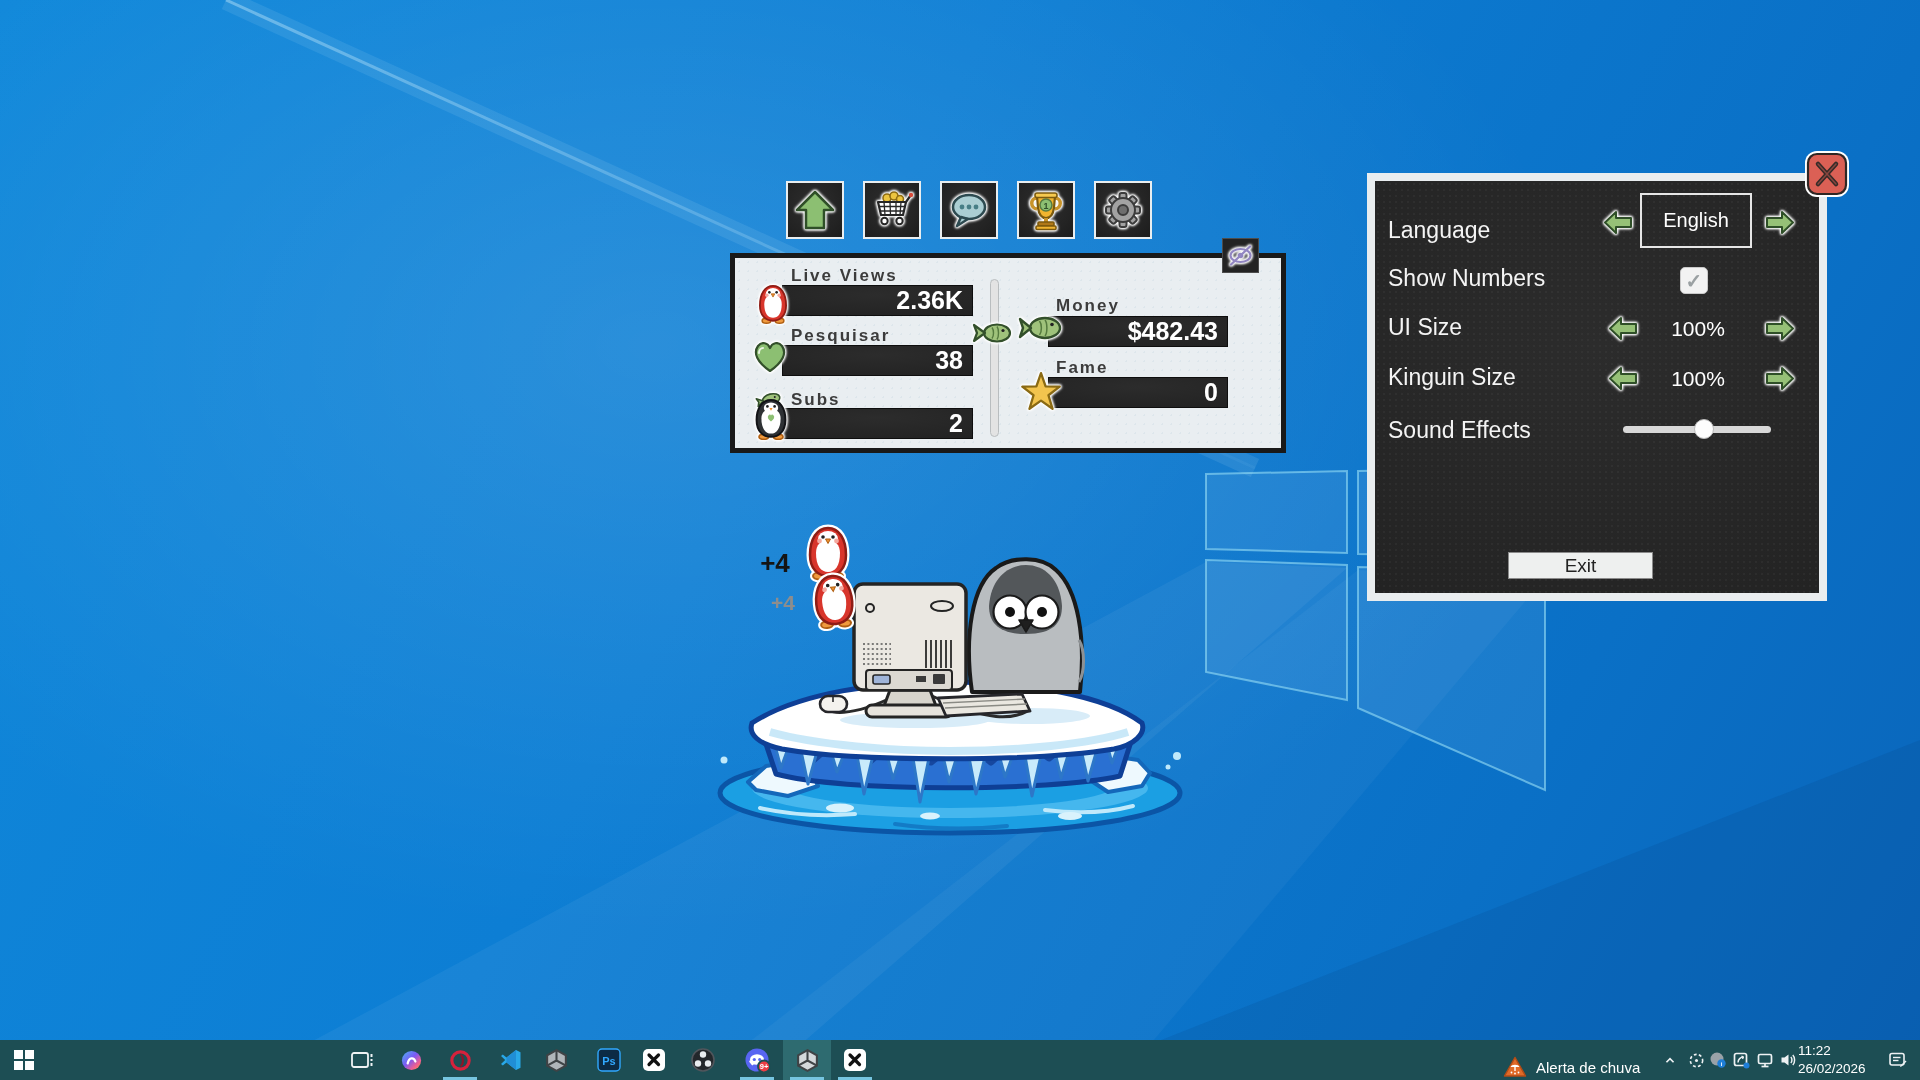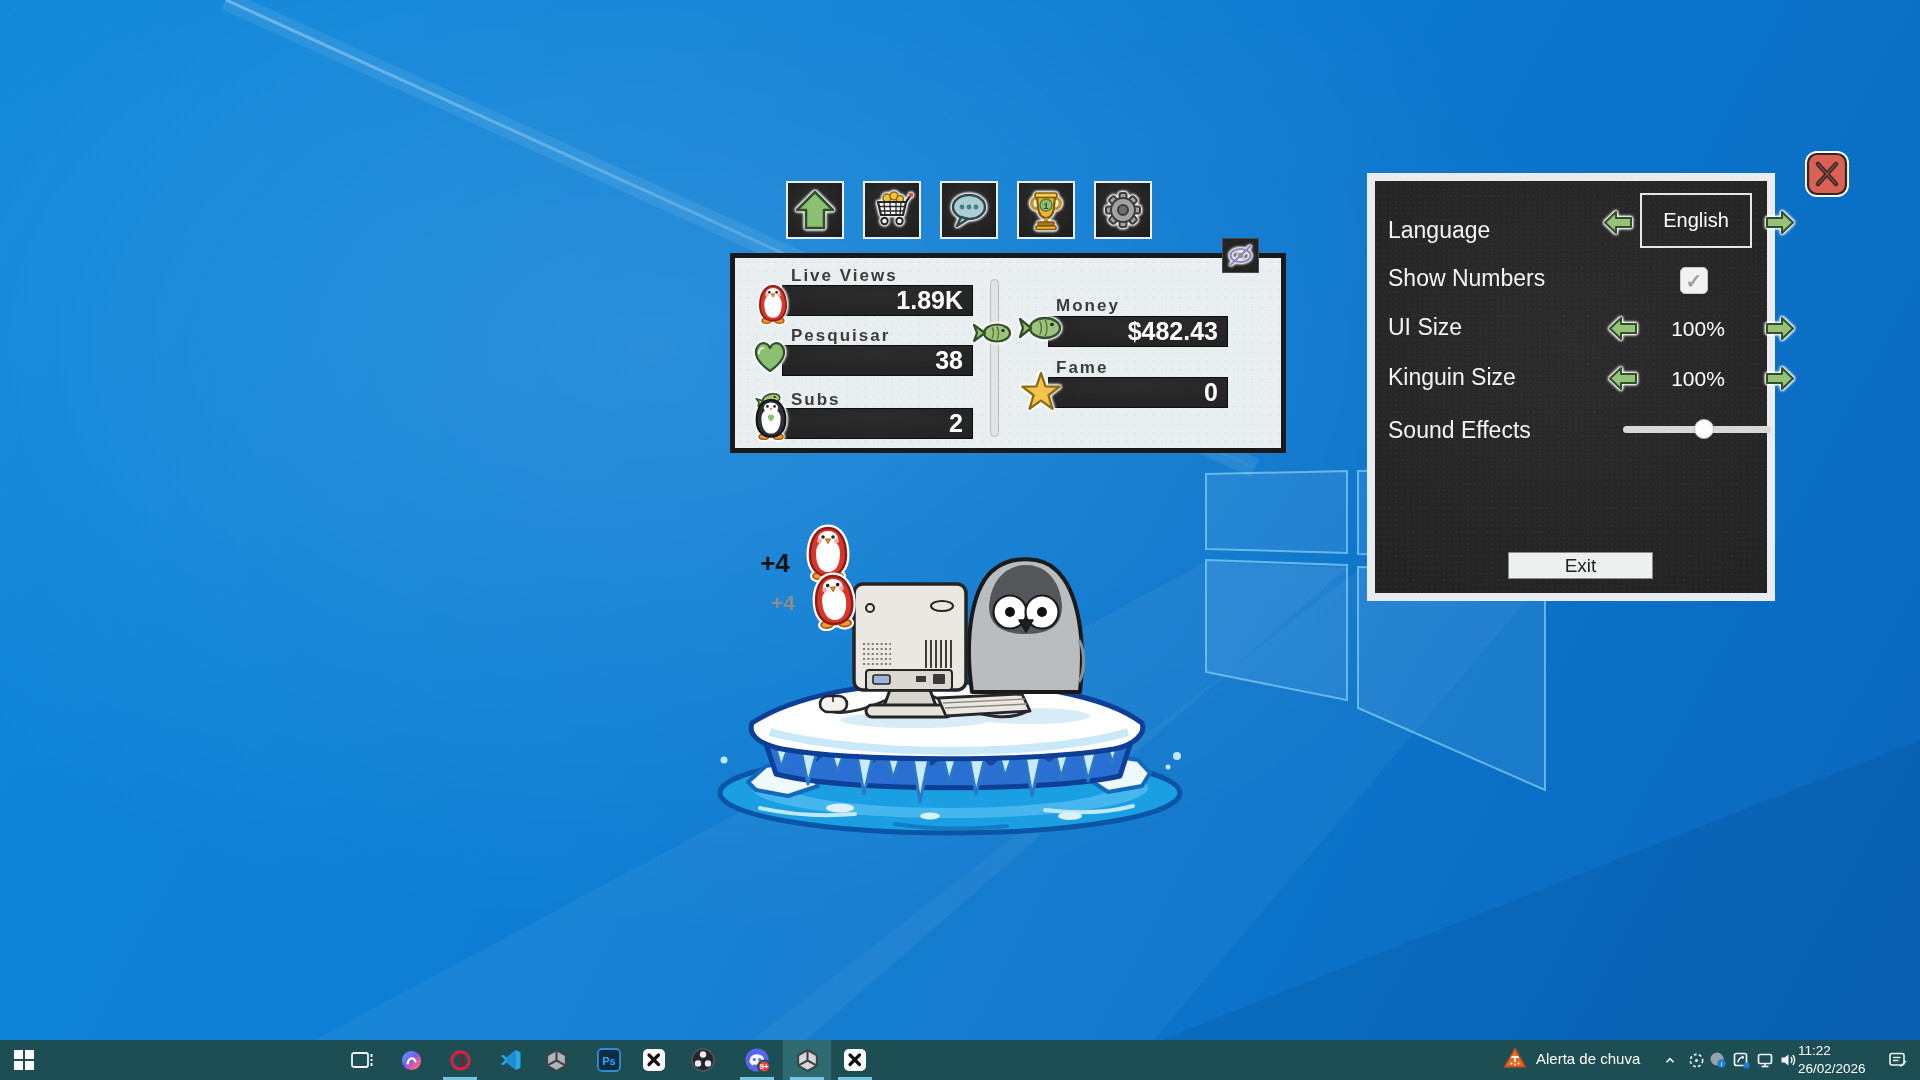--- a/index.html
+++ b/index.html
@@ -31,21 +31,21 @@
   .stat-label { position:absolute; font-size:17px; font-weight:600; color:#3c3c3c; letter-spacing:2px; }
   .stat-bar { position:absolute; height:31px; background:radial-gradient(120% 120% at 50% 30%, #2c2c2c, #1e1e1e);
     border:1px solid #0e0e0e; color:#fff; font-size:25px; font-weight:bold;
     display:flex; align-items:center; justify-content:flex-end; padding-right:9px; }
   .stat-icon { position:absolute; }
   .vslider-track { position:absolute; left:255px; top:21px; width:9px; height:158px;
     background:#e3e3e3; border:1px solid #b9bdbf; border-radius:5px; }
   .vslider-fish { position:absolute; left:235px; top:60px; cursor:grab; }
 
   
-  .settings-panel { position:absolute; left:1367px; top:173px; width:408px; height:428px;
+  .settings-panel { position:absolute; left:1367px; top:173px; width:460px; height:428px;
     background:#e9edef; padding:8px; z-index:5; }
   .settings-inner { position:relative; width:100%; height:100%;
     background:radial-gradient(140% 120% at 50% 40%, #2c2c2c 0%, #242424 55%, #1b1b1b 100%);
     background-image:radial-gradient(rgba(255,255,255,.035) 1px, transparent 1px),
       radial-gradient(140% 120% at 50% 40%, #2c2c2c 0%, #242424 55%, #1b1b1b 100%);
     background-size:6px 6px, 100% 100%; }
   .set-label { position:absolute; left:13px; color:#f4f4f4; font-size:23px; }
   .lang-box { position:absolute; left:265px; top:12px; width:112px; height:55px; border:2px solid #e6e6e6;
     color:#fff; font-size:20px; display:flex; align-items:center; justify-content:center; cursor:pointer; }
   .arrow-btn { position:absolute; width:30px; height:27px; cursor:pointer; }
@@ -67,21 +67,21 @@
   .start-btn { position:absolute; left:0; top:0; width:48px; height:40px; display:flex; align-items:center; justify-content:center; cursor:pointer; }
   .search-box { position:absolute; left:48px; top:0; width:289px; height:40px; background:#f2f2f2;
     border:1px solid #9fb4b8; display:flex; align-items:center; }
   .search-box input { border:none; outline:none; background:transparent; font-size:15px; color:#1f1f1f; width:160px;
     font-family:"Liberation Sans",sans-serif; }
   .search-glyph { margin:0 9px 0 13px; }
   .sparkles { position:absolute; right:6px; top:6px; }
   .app { position:absolute; top:0; width:48px; height:40px; display:flex; align-items:center; justify-content:center; cursor:pointer; }
   .app.running::after { content:""; position:absolute; left:7px; right:7px; bottom:0; height:3px; background:#76c5e0; }
   .app.active { background:#2e6b70; }
-  .tray-alert { position:absolute; left:1503px; top:4px; height:28px; display:flex; align-items:center; gap:9px; cursor:pointer; }
+  .tray-alert { position:absolute; left:1503px; top:13px; height:28px; display:flex; align-items:center; gap:9px; cursor:pointer; }
   .tray-alert span { color:#fff; font-size:15px; }
   .tray-ico { position:absolute; top:0; height:40px; width:24px; display:flex; align-items:center; justify-content:center; cursor:pointer; }
   .clock { position:absolute; left:1798px; top:0; width:82px; height:40px; color:#fff; font-size:13.5px;
     display:flex; flex-direction:column; align-items:flex-start; justify-content:center; line-height:1.3; cursor:pointer; }
 </style>
 </head>
 <body>
 
 <div id="screen">
 
@@ -171,21 +171,21 @@
   <div class="eye-btn">
     <svg class="sticker" width="27" height="25" viewBox="0 0 27 25">
       <ellipse cx="13.5" cy="12.5" rx="10" ry="6.5" fill="none" stroke="#9286c2" stroke-width="2.2"></ellipse>
       <circle cx="13.5" cy="12.5" r="2.8" fill="#9286c2"></circle>
       <line x1="4" y1="21.5" x2="23" y2="3.5" stroke="#9286c2" stroke-width="2.4" stroke-linecap="round"></line>
     </svg>
   </div>
 
   <div class="stats-panel">
     <div class="stat-label" style="left:56px; top:8px;">Live Views</div>
-    <div class="stat-bar" style="left:47px; top:27px; width:191px;">1.89K</div>
+    <div class="stat-bar" style="left:47px; top:27px; width:191px;">2.36K</div>
     <svg class="stat-icon sticker" style="left:22px; top:26px;" width="32" height="40" viewBox="0 0 44 54">
       <ellipse cx="13" cy="50" rx="6" ry="3.4" fill="#f09a3e" stroke="#b05f12" stroke-width="2"></ellipse>
       <ellipse cx="31" cy="50" rx="6" ry="3.4" fill="#f09a3e" stroke="#b05f12" stroke-width="2"></ellipse>
       <path d="M22,2 C33,2 40,13 40,29 C40,43 32,50 22,50 C12,50 4,43 4,29 C4,13 11,2 22,2 Z" fill="#d8352b" stroke="#8f1d15" stroke-width="2.5"></path>
       <path d="M22,14 C29,14 34,19 34,27 C34,40 29,46 22,46 C15,46 10,40 10,27 C10,19 15,14 22,14 Z" fill="#fff"></path>
       <ellipse cx="22" cy="13" rx="10" ry="8" fill="#fff"></ellipse>
       <circle cx="17" cy="11" r="1.8" fill="#222"></circle>
         <circle cx="27" cy="11" r="1.8" fill="#222"></circle>
       <circle cx="13.5" cy="15" r="2.4" fill="#f4aaa0"></circle>
         <circle cx="30.5" cy="15" r="2.4" fill="#f4aaa0"></circle>

